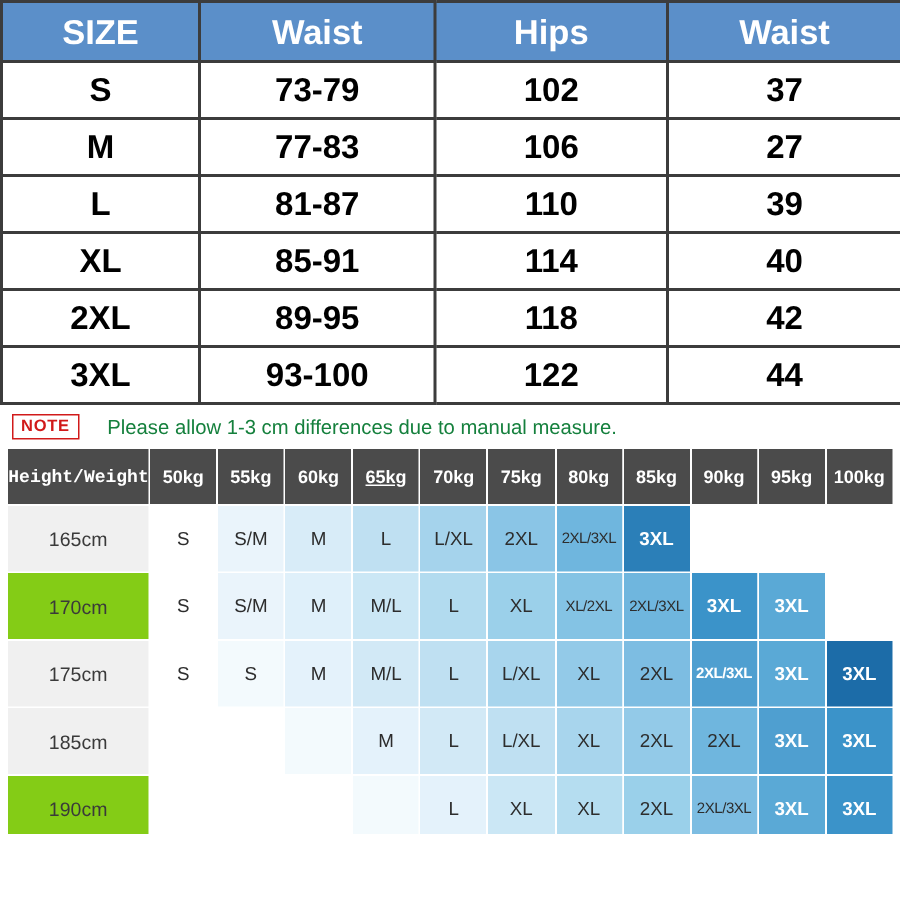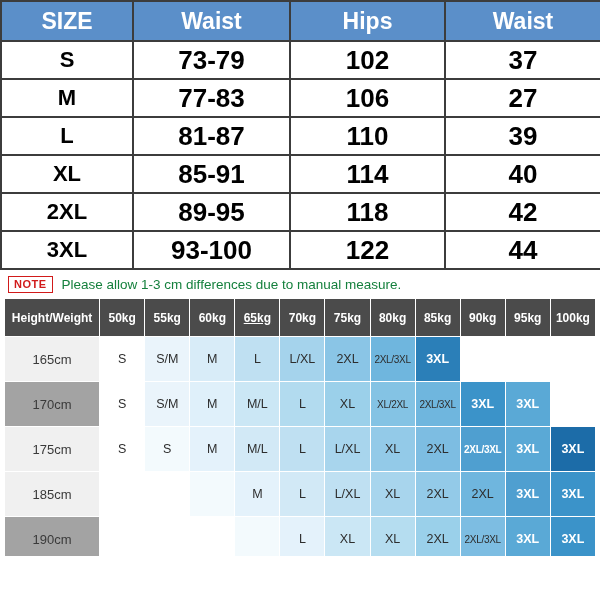--- a/index.html
+++ b/index.html
@@ -26,21 +26,21 @@
     padding: 0;
   }
   table.size-table thead th {
     background: #5b8fc9;
     color: #ffffff;
     font-size: 23px;
     height: 40px;
     border-color: #3c3c3c;
   }
   table.size-table tbody td {
-    font-size: 26px;
+    font-size: 22px;
     background: #ffffff;
   }
   table.size-table tbody td.col-size { font-size: 22px; }
   table.size-table col.c1 { width: 132px; }
   table.size-table col.c2 { width: 157px; }
   table.size-table col.c3 { width: 155px; }
   table.size-table col.c4 { width: 156px; }
 
   
   .note-row {
@@ -50,21 +50,21 @@
     height: 28px;
   }
   .note-badge {
     border: 1px solid #d11a1a;
     color: #d11a1a;
     font-size: 11px;
     font-weight: bold;
     letter-spacing: 0.5px;
     padding: 1px 5px 1px 5px;
     line-height: 13px;
-    margin-right: 9px;
+    margin-right: 19px;
     background: #fff;
   }
   .note-text {
     font-size: 13.5px;
     color: #15803d;
   }
 
   
   table.matrix {
     width: 592px;
@@ -86,28 +86,29 @@
   table.matrix thead th {
     background: #4b4b4b;
     color: #ffffff;
     font-size: 12px;
     font-weight: bold;
     height: 38px;
     border: 1px solid #ffffff;
   }
   table.matrix thead th.corner {
     font-size: 12px;
-    text-align: center;
+    text-align: right;
+    font-family: Liberation Mono, monospace;
   }
   table.matrix td.rowhead {
     background: #f0f0f0;
     color: #3a3a3a;
     font-size: 13px;
   }
-  table.matrix tr.alt td.rowhead { background: #a3a3a3; }
+  table.matrix tr.alt td.rowhead { background: #84cc16; }
   table.matrix td.cell { font-weight: normal; }
   table.matrix td.small { font-size: 10px; letter-spacing: -0.3px; }
 </style>
 </head>
 <body>
 
 <div id="page">
 
   <table class="size-table">
     <colgroup>

